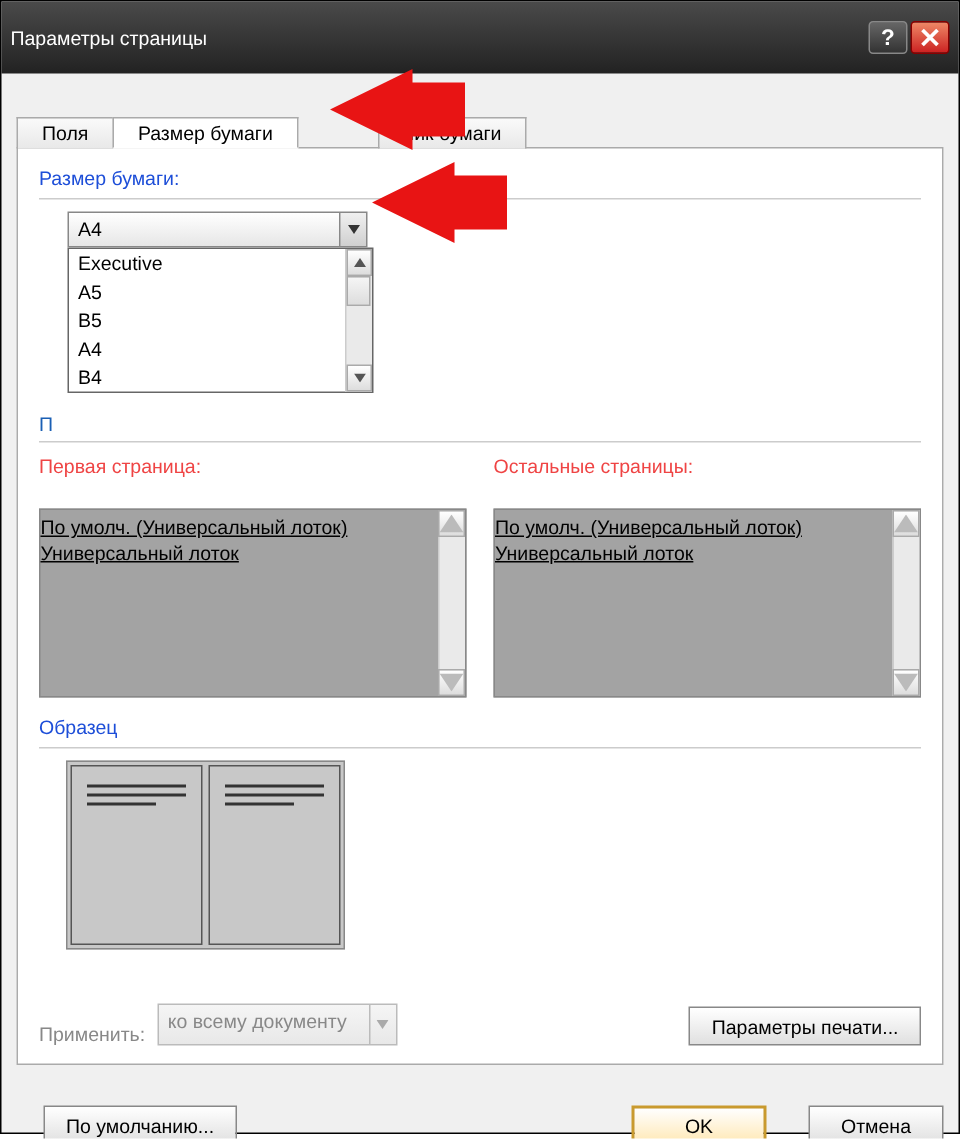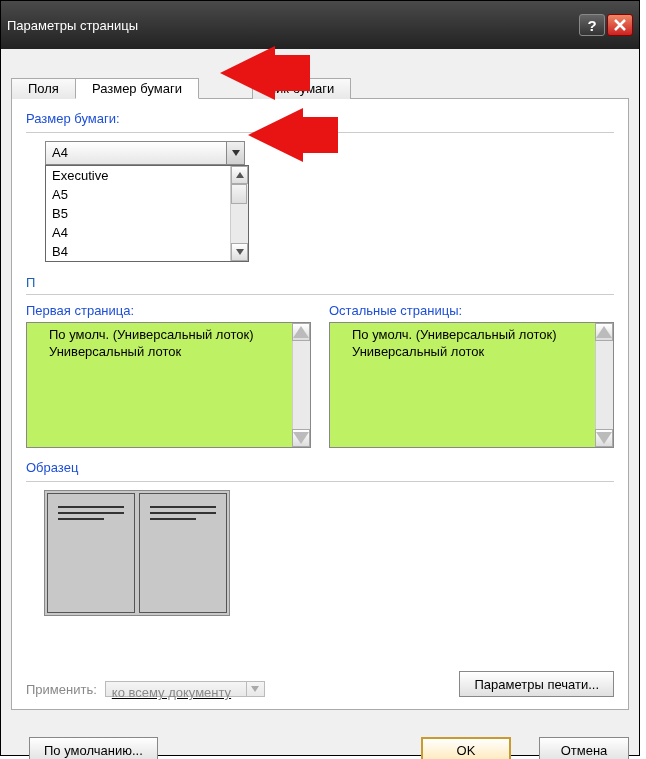--- a/index.html
+++ b/index.html
@@ -35,36 +35,36 @@
   .dropdown-list .item { padding: 2px 6px; font-size: 13px; }
   .dropdown-scroll { position: absolute; right: 0; top: 0; bottom: 0; width: 18px; background: #eaeaea; border-left: 1px solid #ccc; display: flex; flex-direction: column; justify-content: space-between; }
   .scroll-btn { height: 18px; background: linear-gradient(#fff,#ddd); border: 1px solid #aaa; display: flex; align-items: center; justify-content: center; }
   .scroll-btn svg { width: 8px; height: 6px; }
   .scroll-thumb { position: absolute; top: 18px; right: 1px; width: 16px; height: 20px; background: linear-gradient(#f5f5f5,#ddd); border: 1px solid #aaa; }
   
   .partial-label { color: #1a5fb4; font-size: 13px; margin: 6px 0 4px 0; }
   
   .tray-row { display: flex; gap: 18px; }
   .tray-col { flex: 1; }
-  .tray-label { font-size: 13px; margin-bottom: 4px; color: #1d4ed8; }
-  .listbox { height: 126px; border: 1px solid #888; background: #bef264; position: relative; padding: 3px 20px 3px 22px; font-size: 13px; line-height: 17px; }
+  .tray-label { font-size: 13px; margin-bottom: 21px; color: #ef4444; }
+  .listbox { height: 126px; border: 1px solid #888; background: #a3a3a3; position: relative; padding: 3px 20px 3px 0; font-size: 13px; line-height: 17px; text-decoration: underline; }
   .listbox .lb-scroll { position: absolute; right: 0; top: 0; bottom: 0; width: 18px; background: #eaeaea; border-left: 1px solid #ccc; }
   .listbox .lb-btn { position: absolute; width: 18px; height: 18px; right: 0; background: linear-gradient(#fff,#ddd); border: 1px solid #aaa; display: flex; align-items: center; justify-content: center; }
   .listbox .lb-btn.up { top: 0; }
   .listbox .lb-btn.down { bottom: 0; }
   
   .sample-box { margin-top: 12px; }
   .sample-preview { width: 186px; height: 126px; border: 1px solid #888; background: #c8c8c8; margin: 8px 0 0 18px; display: flex; }
   .page { flex: 1; border: 1px solid #555; margin: 2px; background: #c8c8c8; padding: 12px 10px; }
   .page .line { height: 2px; background: #333; margin-bottom: 4px; }
   .page .line.short { width: 70%; }
   
   .bottom-row { position: absolute; bottom: 12px; left: 14px; right: 14px; display: flex; align-items: flex-end; }
   .apply-label { font-size: 13px; color: #888; margin-right: 8px; }
-  .apply-combo { width: 160px; height: 16px; border: 1px solid #bbb; background: linear-gradient(#f5f5f5,#e8e8e8); display: inline-flex; text-decoration: underline; }
+  .apply-combo { width: 160px; height: 28px; border: 1px solid #bbb; background: linear-gradient(#f5f5f5,#e8e8e8); display: inline-flex; }
   .apply-combo .cv { flex: 1; padding: 3px 6px; font-size: 13px; color: #888; }
   .apply-combo .cb { width: 18px; border-left: 1px solid #bbb; display: flex; align-items: center; justify-content: center; }
   .spacer { flex: 1; }
   .btn { height: 26px; padding: 0 14px; font-size: 13px; border: 1px solid #888; background: linear-gradient(#fff,#e0e0e0); margin-left: 8px; cursor: pointer; }
   
   .footer { position: absolute; bottom: 10px; left: 20px; right: 10px; display: flex; gap: 20px; }
   .btn-primary { border: 2px solid #c99a2e; background: linear-gradient(#fff,#ffe9b8); }
   
   
   .arrow { position: absolute; z-index: 20; }

